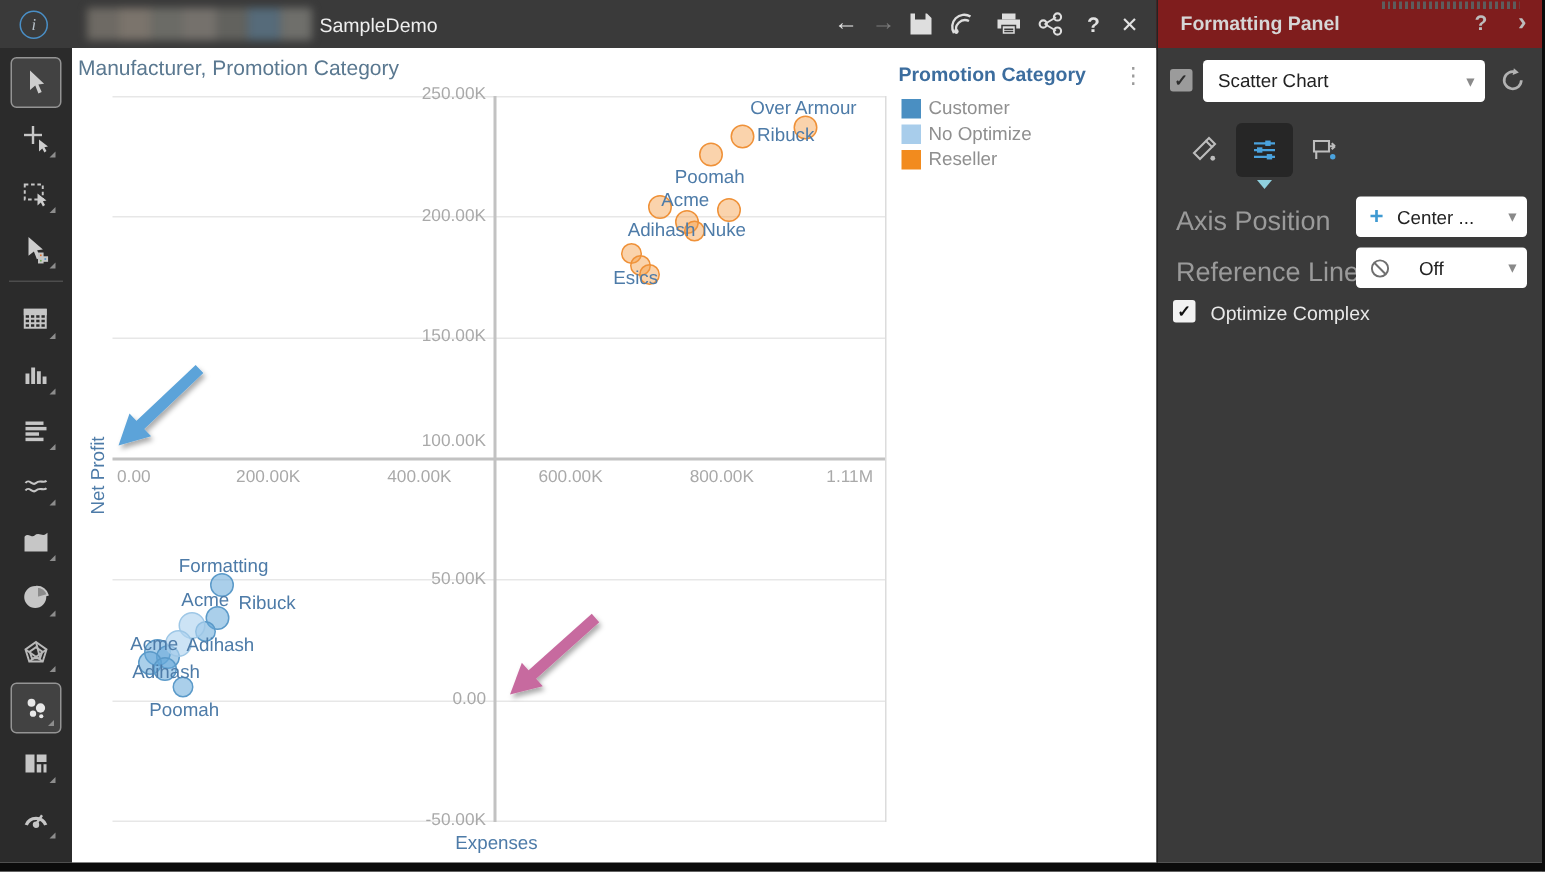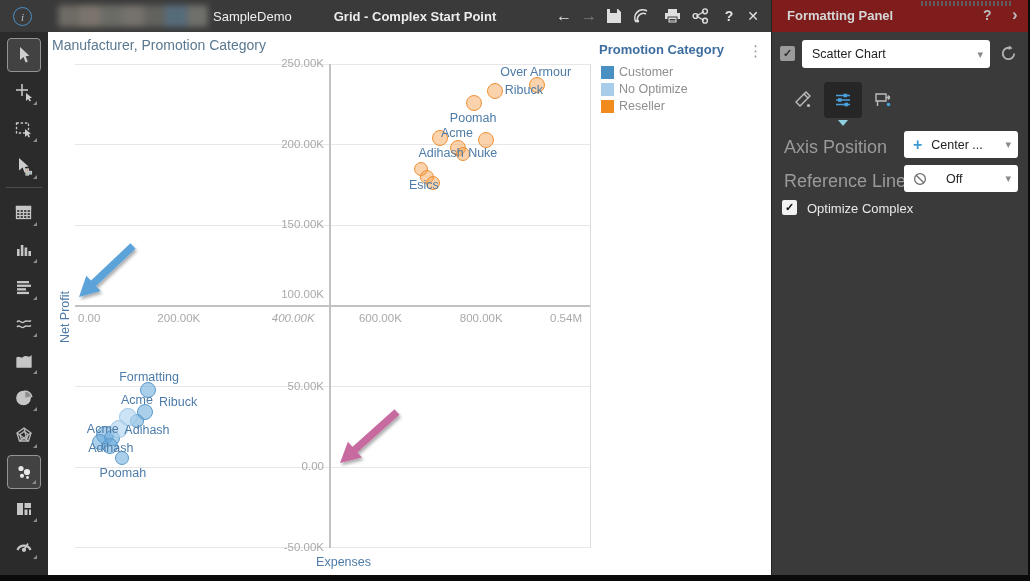--- a/index.html
+++ b/index.html
@@ -79,21 +79,20 @@
     <div class="abs redacted">
       <span style="background:#6e6a64"></span>
         <span style="background:#7b746c"></span>
       <span style="background:#6b6b66"></span>
         <span style="background:#75716c"></span>
       <span style="background:#62625e"></span>
         <span style="background:#566b7a"></span>
       <span style="background:#6f6f6b"></span>
     </div>
     <div class="abs workspace">SampleDemo</div>
-    <div class="abs viewtitle">Grid - Complex Start Point</div>
 
     <div class="abs tb-ic" style="left:552px">←</div>
     <div class="abs tb-ic dim" style="left:577px">→</div>
     <div class="abs tb-ic" style="left:602px">
       <svg width="16" height="16" viewBox="0 0 16 16">
           <path fill="#dedede" d="M1,1 h11 l3,3 v11 h-14 z M4,1 v4 h7 v-4 z M3,9 h10 v6 h-10 z"></path>
           <rect x="8" y="2" width="2" height="2.5" fill="#3a3a3a"></rect>
         </svg>
     </div>
     <div class="abs tb-ic" style="left:629px">
@@ -283,24 +282,24 @@
       <div class="abs gridline" style="left: 75px; top: 386.16px; width: 515px; height: 1px;"></div>
       <div class="abs tick" style="left: 256px; width: 68px; text-align: right; top: 379.66px;">50.00K</div>
       <div class="abs gridline" style="left: 75px; top: 466.82px; width: 515px; height: 1px;"></div>
       <div class="abs tick" style="left: 256px; width: 68px; text-align: right; top: 460.32px;">0.00</div>
       <div class="abs gridline" style="left: 75px; top: 547.48px; width: 515px; height: 1px;"></div>
       <div class="abs tick" style="left: 256px; width: 68px; text-align: right; top: 540.98px;">-50.00K</div>
       <div class="abs axisline" style="left: 329px; top: 64.02px; width: 2px; height: 483.96px;"></div>
       <div class="abs " style="left: 590px; top: 64.02px; width: 1px; height: 483.96px; background: rgb(220, 220, 220);"></div>
       <div class="abs tick" style="top: 312px; width: 70px; left: 78px; text-align: left;">0.00</div>
       <div class="abs tick" style="top: 312px; width: 70px; left: 143.8px; text-align: center;">200.00K</div>
-      <div class="abs tick" style="top: 312px; width: 70px; left: 244.6px; text-align: right; font-style: italic;">400.00K</div>
+      <div class="abs tick" style="top: 312px; width: 70px; left: 244.6px; text-align: center;">400.00K</div>
       <div class="abs tick" style="top: 312px; width: 70px; left: 345.4px; text-align: center;">600.00K</div>
       <div class="abs tick" style="top: 312px; width: 70px; left: 446.2px; text-align: center;">800.00K</div>
-      <div class="abs tick" style="top: 312px; width: 70px; left: 512px; text-align: right;">0.54M</div>
+      <div class="abs tick" style="top: 312px; width: 70px; left: 512px; text-align: right;">1.11M</div>
       <div class="abs pt" style="left: 140.056px; top: 381.886px; width: 16px; height: 16px; background: rgba(101, 168, 216, 0.55); border: 1.5px solid rgb(91, 154, 201);"></div>
       <div class="abs pt" style="left: 137.032px; top: 404.471px; width: 16px; height: 16px; background: rgba(101, 168, 216, 0.55); border: 1.5px solid rgb(91, 154, 201);"></div>
       <div class="abs pt" style="left: 129.968px; top: 413.537px; width: 14px; height: 14px; background: rgba(101, 168, 216, 0.55); border: 1.5px solid rgb(91, 154, 201);"></div>
       <div class="abs pt" style="left: 96.216px; top: 426.056px; width: 18px; height: 18px; background: rgba(101, 168, 216, 0.55); border: 1.5px solid rgb(91, 154, 201);"></div>
       <div class="abs pt" style="left: 103.768px; top: 430.282px; width: 16px; height: 16px; background: rgba(101, 168, 216, 0.55); border: 1.5px solid rgb(91, 154, 201);"></div>
       <div class="abs pt" style="left: 92.176px; top: 433.509px; width: 16px; height: 16px; background: rgba(101, 168, 216, 0.55); border: 1.5px solid rgb(91, 154, 201);"></div>
       <div class="abs pt" style="left: 101.752px; top: 438.348px; width: 16px; height: 16px; background: rgba(101, 168, 216, 0.55); border: 1.5px solid rgb(91, 154, 201);"></div>
       <div class="abs pt" style="left: 114.848px; top: 450.641px; width: 14px; height: 14px; background: rgba(101, 168, 216, 0.55); border: 1.5px solid rgb(91, 154, 201);"></div>
       <div class="abs pt" style="left: 118.896px; top: 408.311px; width: 18px; height: 18px; background: rgba(177, 212, 239, 0.65); border: 1.5px solid rgb(158, 199, 230);"></div>
       <div class="abs pt" style="left: 109.824px; top: 419.603px; width: 18px; height: 18px; background: rgba(177, 212, 239, 0.65); border: 1.5px solid rgb(158, 199, 230);"></div>
@@ -324,21 +323,21 @@
       <div class="abs ptlabel" style="left: 535.64px; top: 71.9916px;">Over Armour</div>
       <div class="abs ptlabel" style="left: 523.808px; top: 90.4444px;">Ribuck</div>
       <div class="abs ptlabel" style="left: 473.144px; top: 117.737px;">Poomah</div>
       <div class="abs ptlabel" style="left: 456.872px; top: 133.227px;">Acme</div>
       <div class="abs ptlabel" style="left: 482.736px; top: 152.84px;">Nuke</div>
       <div class="abs ptlabel" style="left: 441.016px; top: 152.906px;">Adihash</div>
       <div class="abs ptlabel" style="left: 423.816px; top: 185.397px;">Esics</div>
     </div>
 
   <div class="abs axis-title" style="left:35px;top:310px;width:60px;text-align:center;transform:rotate(-90deg)">Net Profit</div>
-  <div class="abs axis-title" style="left:291px;top:555px;width:80px;text-align:right">Expenses</div>
+  <div class="abs axis-title" style="left:291px;top:555px;width:80px;text-align:center">Expenses</div>
 
   <svg id="annotation-svg" class="abs" width="1030" height="581">
     <defs>
       <filter id="arrow-shadow" x="-40%" y="-40%" width="180%" height="180%">
         <feDropShadow dx="1.5" dy="2.5" stdDeviation="1.6" flood-color="#000000" flood-opacity="0.33"></feDropShadow>
       </filter>
     </defs>
   <g filter="url(#arrow-shadow)">
         <line x1="133" y1="246" x2="89.90519728824725" y2="286.7006470055443" stroke="#5ba3d9" stroke-width="7.5"></line>
         <polygon points="79,297 86.33071595487732,275.6338912389526 100.74981014711537,290.9011674424988" fill="#5ba3d9"></polygon>

